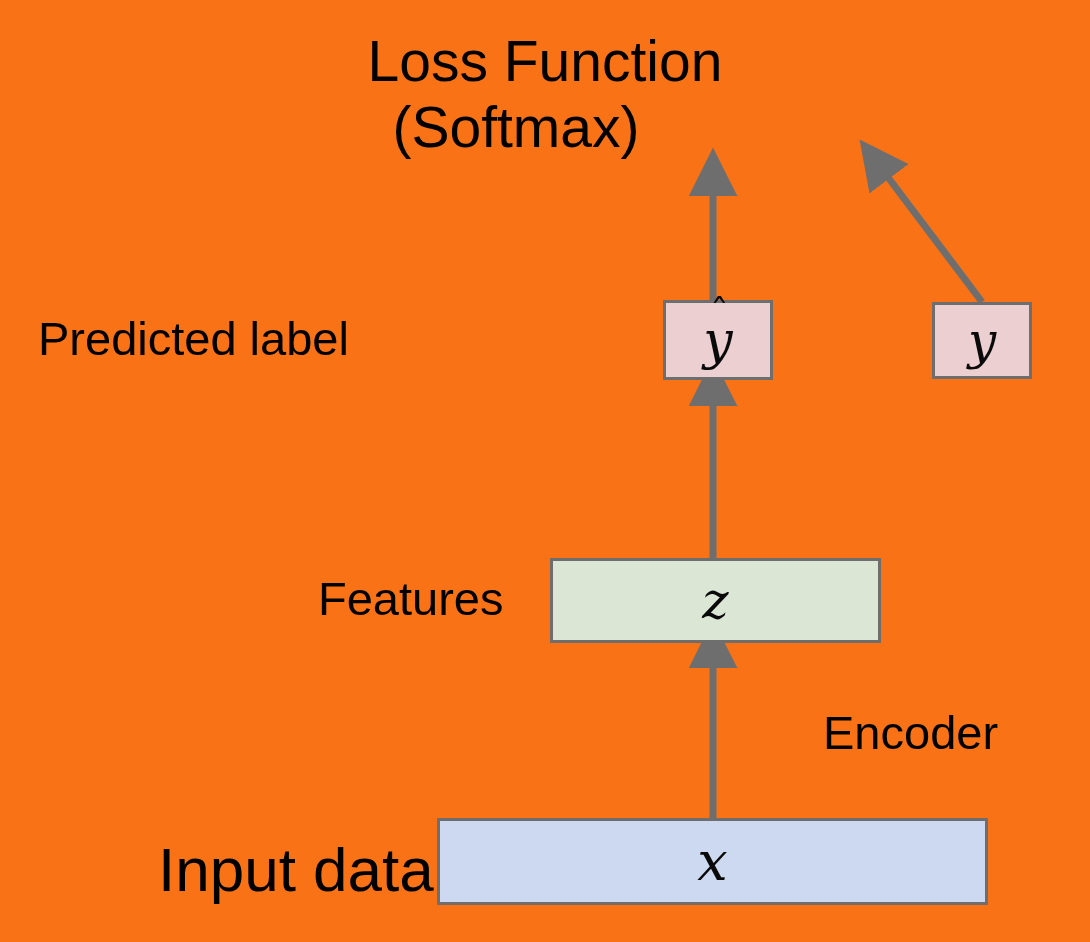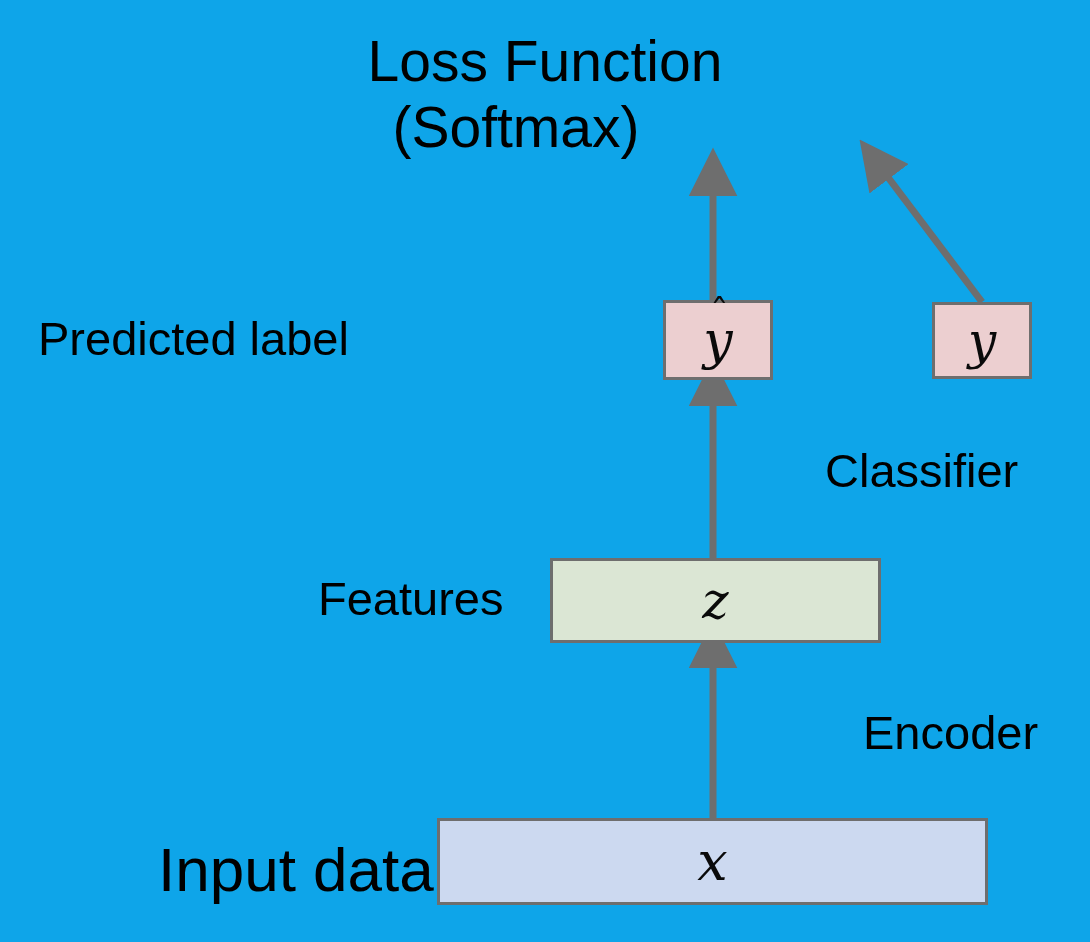--- a/index.html
+++ b/index.html
@@ -8,21 +8,21 @@
     background: #ffffff;
   }
   body {
     font-family: "Liberation Sans", sans-serif;
     -webkit-font-smoothing: antialiased;
   }
   #canvas {
     position: relative;
     width: 1090px;
     height: 942px;
-    background: #0ea5e9;
+    background: #f97316;
     overflow: hidden;
   }
   
   #arrows {
     position: absolute;
     left: 0;
     top: 0;
     width: 1090px;
     height: 942px;
     pointer-events: none;
@@ -95,21 +95,21 @@
     text-align: center;
     font-size: 57px;
   }
   #label-title .title-line { display: block; }
   #label-title .title-line-2 { margin-left: -58px; }
 
   #label-predicted { left: 38px;  top: 312px;  font-size: 47px; }
   #label-features  { left: 302px; top: 572px;  font-size: 47px; margin-left: 16px; }
   #label-inputdata { left: 158px; top: 834px;  font-size: 62px; }
   #label-classifier{ left: 825px; top: 444px;  font-size: 47px; }
-  #label-encoder   { left: 823px; top: 706px;  font-size: 47px; margin-left: 40px; }
+  #label-encoder   { left: 823px; top: 706px;  font-size: 47px; }
 </style>
 </head>
 <body>
 
 <div id="canvas">
 
   <svg id="arrows" viewBox="0 0 1090 942" width="1090" height="942" aria-hidden="true">
     <defs>
       <marker id="ah" markerWidth="7" markerHeight="7" refX="1.2" refY="3.5" orient="auto" markerUnits="strokeWidth">
         <path d="M0,0 L7,3.5 L0,7 z" fill="#6e6e6e"></path>
@@ -135,21 +135,20 @@
 
   <div class="label" id="label-title">
     <span class="title-line title-line-1">Loss Function</span>
     <span class="title-line title-line-2">(Softmax)</span>
   </div>
 
   <div class="label" id="label-predicted">Predicted label</div>
   <div class="label" id="label-features">Features</div>
   <div class="label" id="label-inputdata">Input data</div>
 
-  <div class="label" id="label-classifier">Classifier</div>
   <div class="label" id="label-encoder">Encoder</div>
 
   <div class="node-box" id="box-yhat">
     <span class="node-glyph hat-wrap">
       <span class="hat-mark">ˆ</span>
       <span>y</span>
     </span>
   </div>
 
   <div class="node-box" id="box-y">

